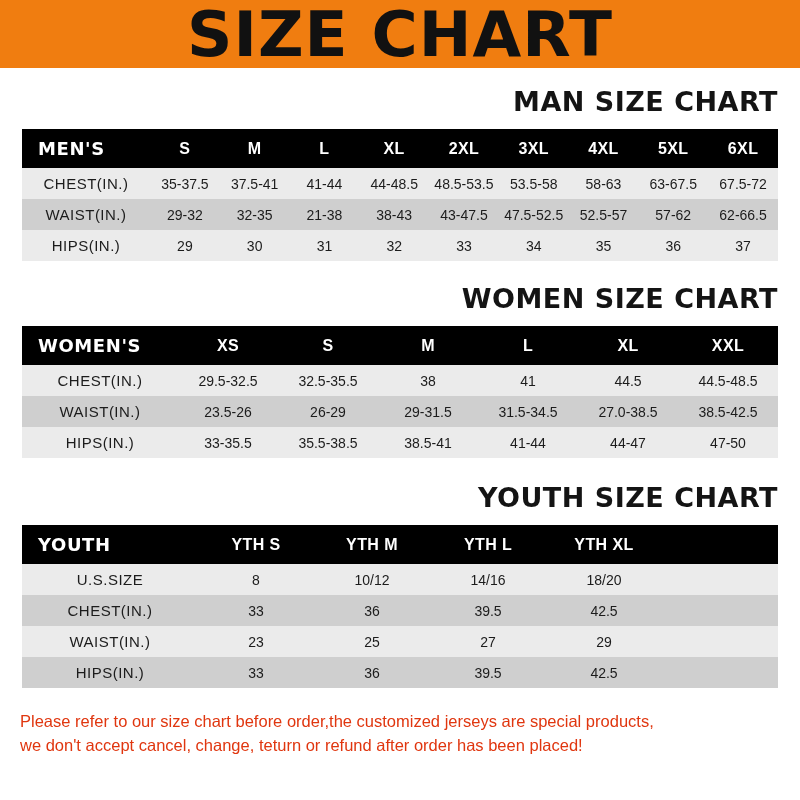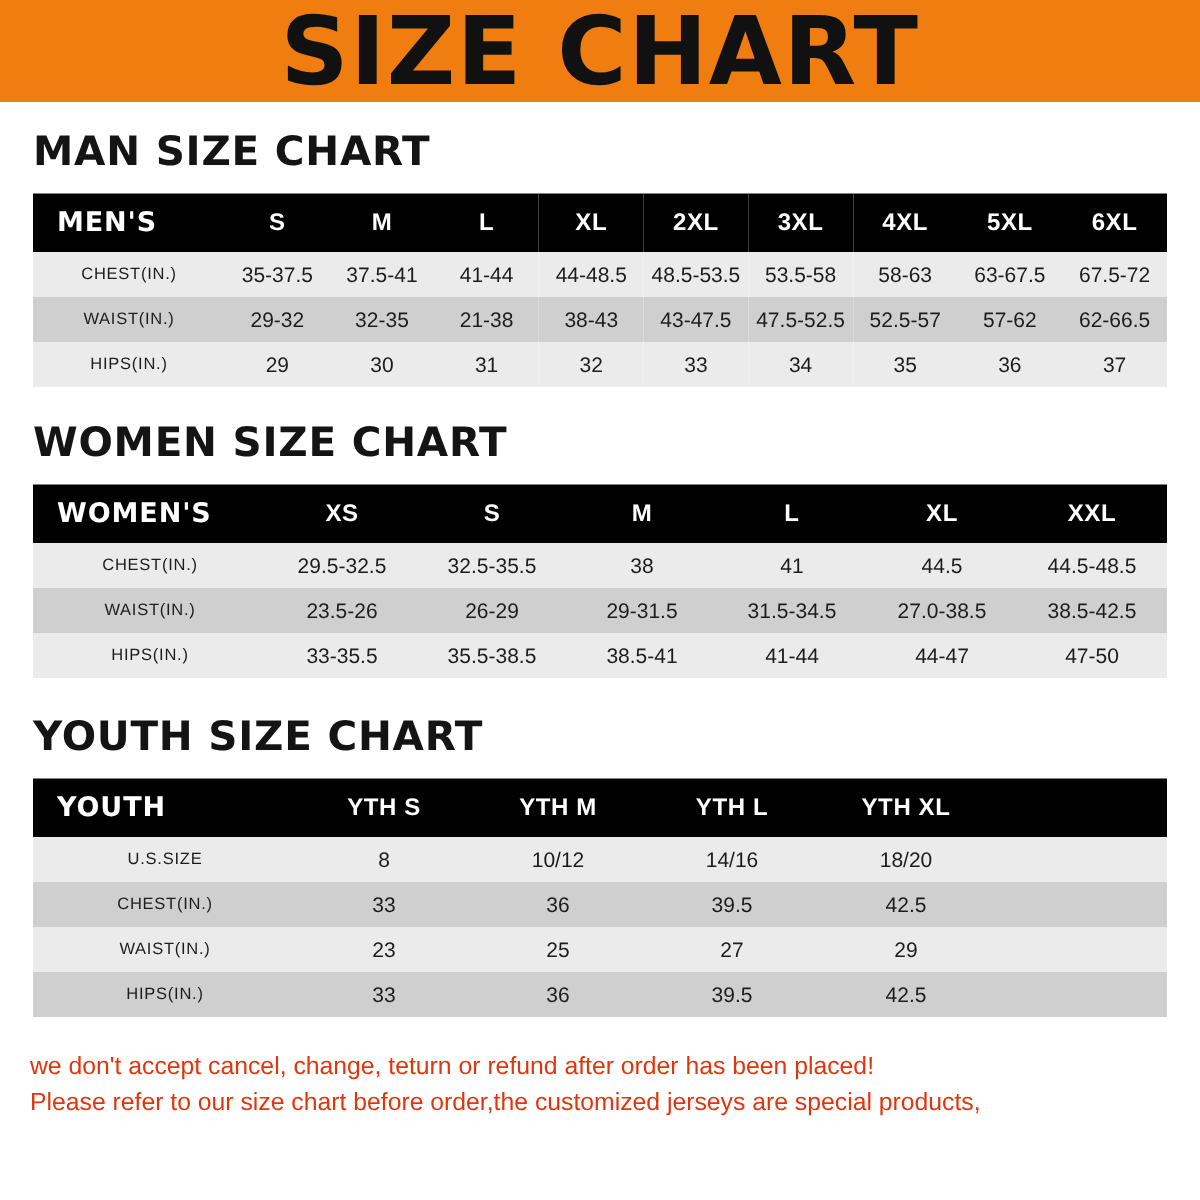--- a/index.html
+++ b/index.html
@@ -33,21 +33,21 @@
     font-weight: bold;
     font-size: 63px;
     letter-spacing: 1px;
     color: #111111;
     line-height: 1;
   }
   .section {
     padding: 0 22px;
   }
   .section-title {
-    text-align: left;
+    text-align: right;
     font-family: "DejaVu Sans", sans-serif;
     font-weight: bold;
     font-size: 27px;
     color: #141414;
     letter-spacing: 0.5px;
   }
   .man-title { margin: 18px 0 12px 0; }
   .women-title { margin: 22px 0 12px 0; }
   .youth-title { margin: 24px 0 12px 0; }
 
@@ -81,21 +81,21 @@
     font-family: "DejaVu Sans", sans-serif;
     letter-spacing: 0.6px;
   }
   
   .size-table tbody td {
     font-size: 14px;
     color: #1c1c1c;
     padding: 7px 2px;
   }
   .size-table tbody td.rowlabel {
-    font-size: 11px;
+    font-size: 15px;
     letter-spacing: 0.5px;
     color: #1c1c1c;
   }
   .size-table tbody tr.alt-light { background: #ebebeb; }
   .size-table tbody tr.alt-dark  { background: #cfcfcf; }
 
   
   .men-table col.c0 { width: 128px; }
   .women-table col.c0 { width: 156px; }
   .youth-table col.c0 { width: 176px; }
@@ -296,17 +296,17 @@
           <td>36</td>
           <td>39.5</td>
           <td>42.5</td>
           <td></td>
         </tr>
       </tbody>
     </table>
   </div>
 
   <div class="footnote">
+    <span>Please refer to our size chart before order,the customized jerseys are special products,</span>
     <span>we don't accept cancel, change, teturn or refund after order has been placed!</span>
-    <span>Please refer to our size chart before order,the customized jerseys are special products,</span>
   </div>
 
 </div>
 
 </body></html>

